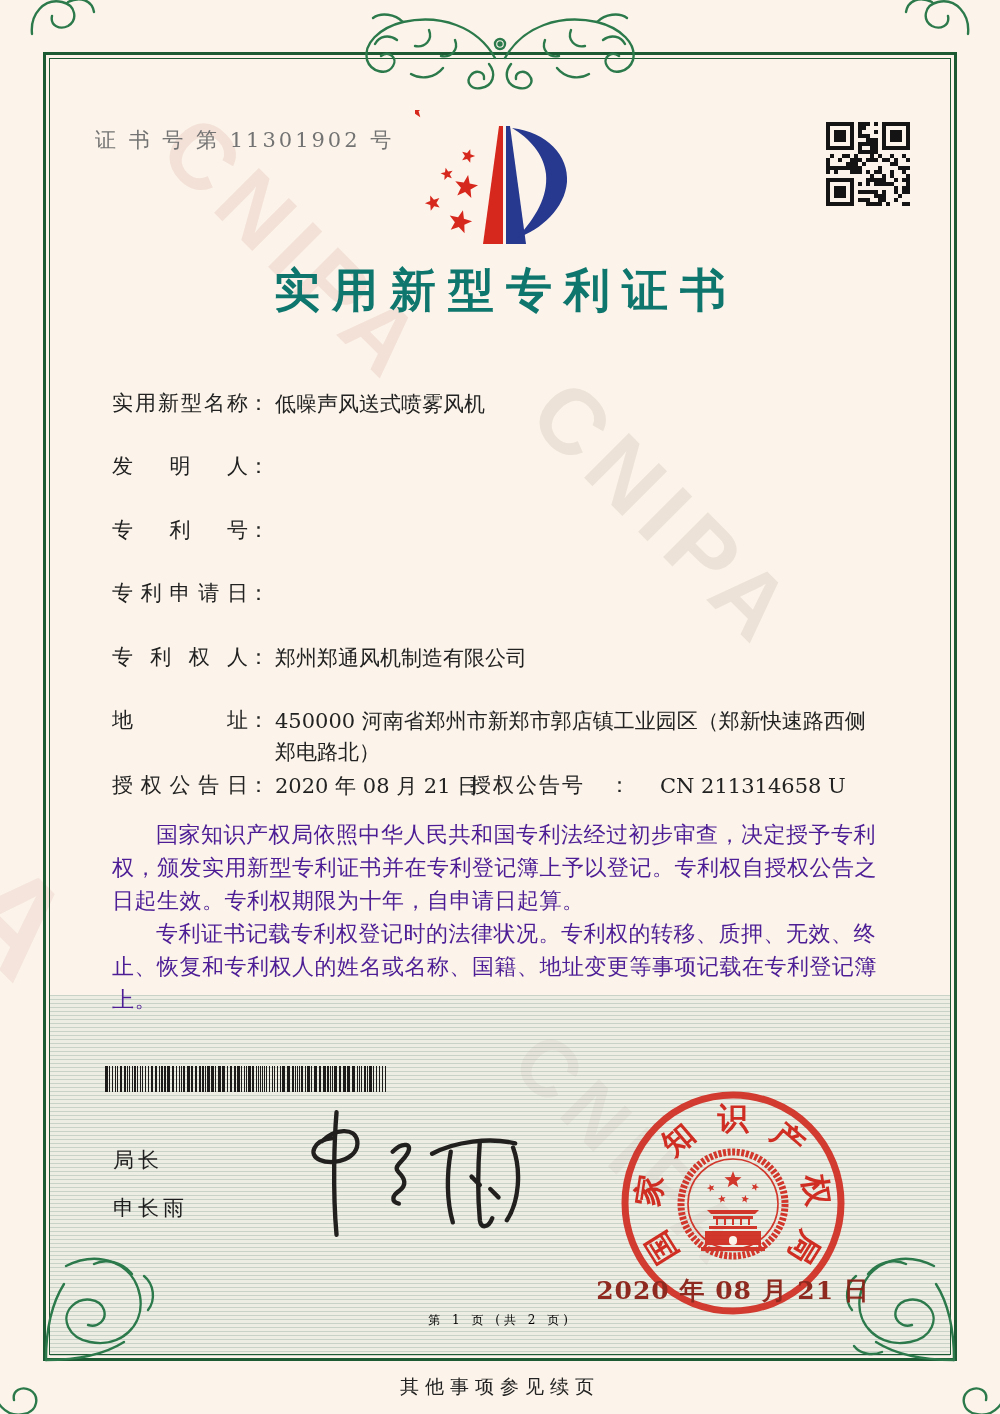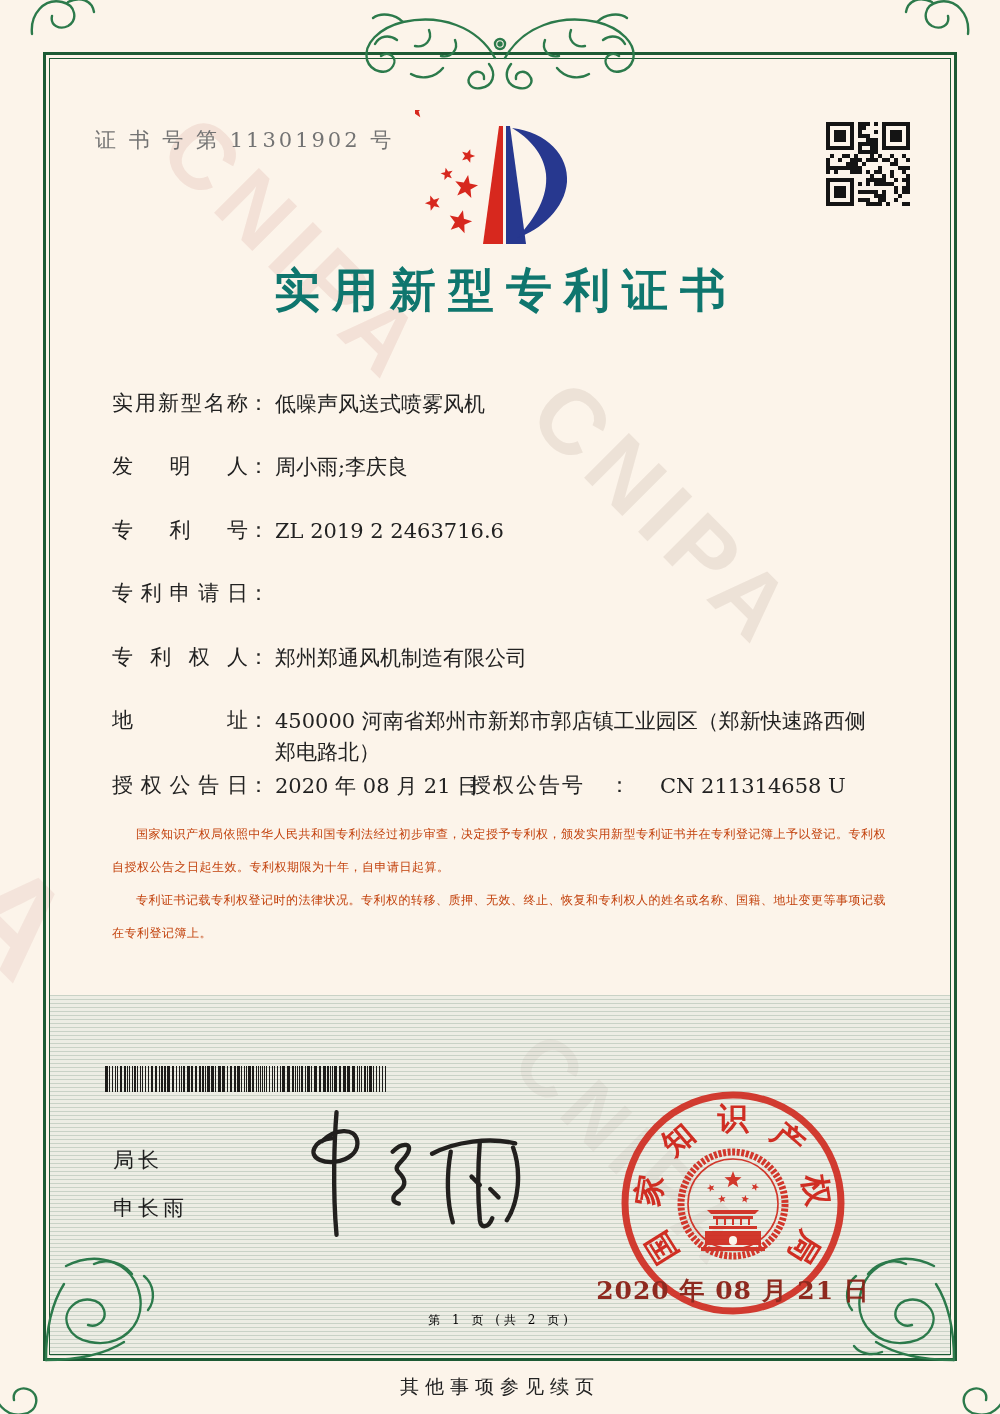--- a/index.html
+++ b/index.html
@@ -19,22 +19,22 @@
        rgba(224,231,222,.55);}
   .content{position:absolute;inset:0;z-index:10;}
   .cert-no{position:absolute;left:95px;top:126px;font-size:21px;letter-spacing:3px;color:#737373;}
   .title{position:absolute;left:0;right:0;top:260px;text-align:center;font-size:46px;font-weight:700;
          letter-spacing:12px;text-indent:12px;color:#0f766e;}
   .f-row{position:absolute;left:112px;width:778px;font-size:21px;color:#222;display:flex;align-items:flex-start;}
   .f-label{display:inline-block;width:136px;text-align:justify;text-align-last:justify;flex:none;}
   .f-label.compact{width:auto;text-align-last:auto;letter-spacing:2px;}
   .f-colon{flex:none;margin-right:6px;}
   .f-value{flex:1;line-height:31px;}
-  .paras{position:absolute;left:112px;right:106px;top:818px;font-size:12px;line-height:33px;
-         color:#c2410c;letter-spacing:.5px;}
+  .paras{position:absolute;left:112px;right:106px;top:818px;font-size:22px;line-height:33px;
+         color:#4c1d95;letter-spacing:.5px;}
   .paras p{margin:0;text-indent:2em;}
   .signer{position:absolute;left:113px;font-size:21px;letter-spacing:4px;color:#1d1d1d;z-index:12;}
   .sig-svg{position:absolute;left:268px;top:1106px;z-index:25;}
   .barcode{position:absolute;left:105px;top:1066px;z-index:20;}
   
   .seal{position:absolute;left:618px;top:1088px;width:230px;height:230px;z-index:30;opacity:.95;}
   .seal-arc-char{position:absolute;left:50%;top:50%;width:36px;height:36px;margin:-18px 0 0 -18px;
       display:flex;align-items:center;justify-content:center;font-size:31px;font-weight:700;
       color:#cf2419;font-family:"DejaVu Serif","Liberation Serif",serif;}
   .seal-date{position:absolute;left:50%;top:186px;transform:translateX(-50%);white-space:nowrap;
@@ -294,26 +294,24 @@
     <div class="title">实用新型专利证书</div>
 
     <div class="f-row" style="top:389px;">
       <span class="f-label">实用新型名称</span>
         <span class="f-colon">：</span>
       <span class="f-value">低噪声风送式喷雾风机</span>
     </div>
     <div class="f-row" style="top:452px;">
       <span class="f-label">发明人</span>
         <span class="f-colon">：</span>
-      <span class="f-value">周小雨;李庆良</span>
     </div>
     <div class="f-row" style="top:516px;">
       <span class="f-label">专利号</span>
         <span class="f-colon">：</span>
-      <span class="f-value">ZL 2019 2 2463716.6</span>
     </div>
     <div class="f-row" style="top:579px;">
       <span class="f-label">专利申请日</span>
         <span class="f-colon">：</span>
     </div>
     <div class="f-row" style="top:643px;">
       <span class="f-label">专利权人</span>
         <span class="f-colon">：</span>
       <span class="f-value">郑州郑通风机制造有限公司</span>
     </div>

